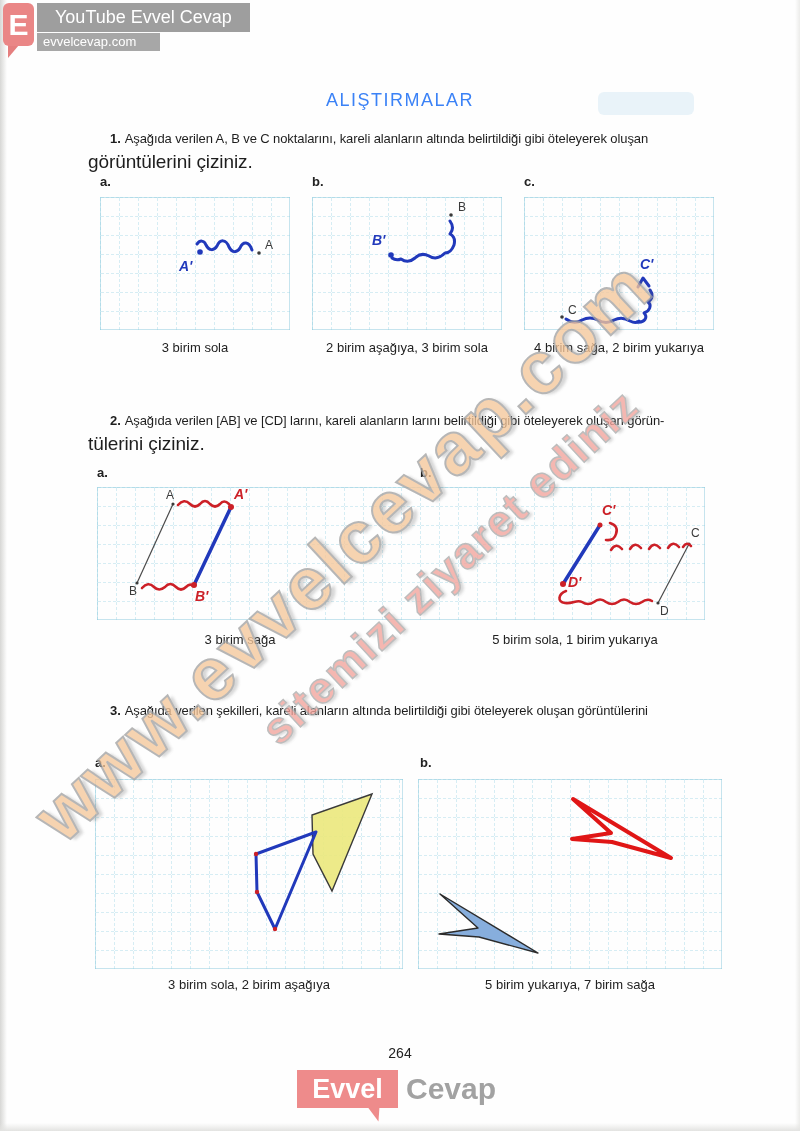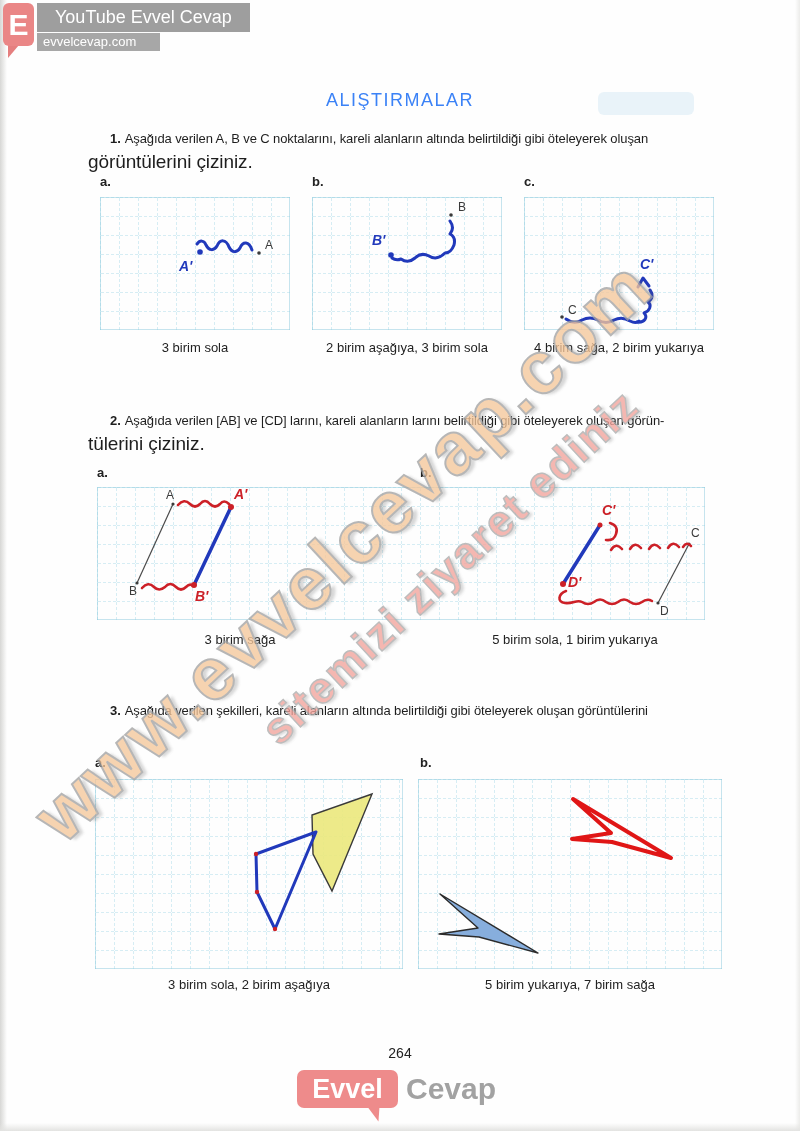--- a/index.html
+++ b/index.html
@@ -38,21 +38,21 @@
   .ptlabel{font-family:"Liberation Sans",sans-serif;font-size:12px;fill:#3a3a3a;}
   .hand{font-family:"Liberation Sans",sans-serif;font-size:14px;font-weight:bold;font-style:italic;}
   .handblue{fill:#2139bb;}
   .handred{fill:#cc2027;}
   .inkblue{stroke:#2139bb;fill:none;stroke-linecap:round;stroke-linejoin:round;}
   .inkred{stroke:#cc2027;fill:none;stroke-linecap:round;stroke-linejoin:round;}
   .thinline{stroke:#4a4a4a;stroke-width:1.2;}
 
   .pagenum{position:absolute;left:0;top:1022px;width:800px;text-align:center;font-size:14px;color:#222;margin-top:23px;}
 
-  .logo-box{position:absolute;left:297px;top:1070px;width:101px;height:38px;background:#ee8b8b;border-radius:7px;
+  .logo-box{position:absolute;left:297px;top:1070px;width:101px;height:38px;background:#ee8b8b;border-radius:0;
     color:#fff;font-weight:bold;font-size:27px;text-align:center;line-height:38px;z-index:6;}
   .logo-tail{position:absolute;left:366px;top:1106px;width:0;height:0;
     border-top:15px solid #ee8b8b;border-left:13px solid transparent;transform:rotate(4deg);z-index:5;}
   .logo-sub{position:absolute;left:406px;top:1072px;font-weight:bold;font-size:30px;color:#a2a2a2;z-index:6;text-align:right;}
 
   
   .wm{position:absolute;pointer-events:none;font-weight:bold;white-space:nowrap;z-index:20;line-height:1;}
   .wm1{left:-80px;top:470px;width:940px;font-size:74px;letter-spacing:3px;color:#f5c79b;opacity:.78;
        transform:rotate(-43deg);-webkit-text-stroke:2px #a3a3a3;
        text-shadow:3px 4px 3px rgba(110,110,110,.35);}

